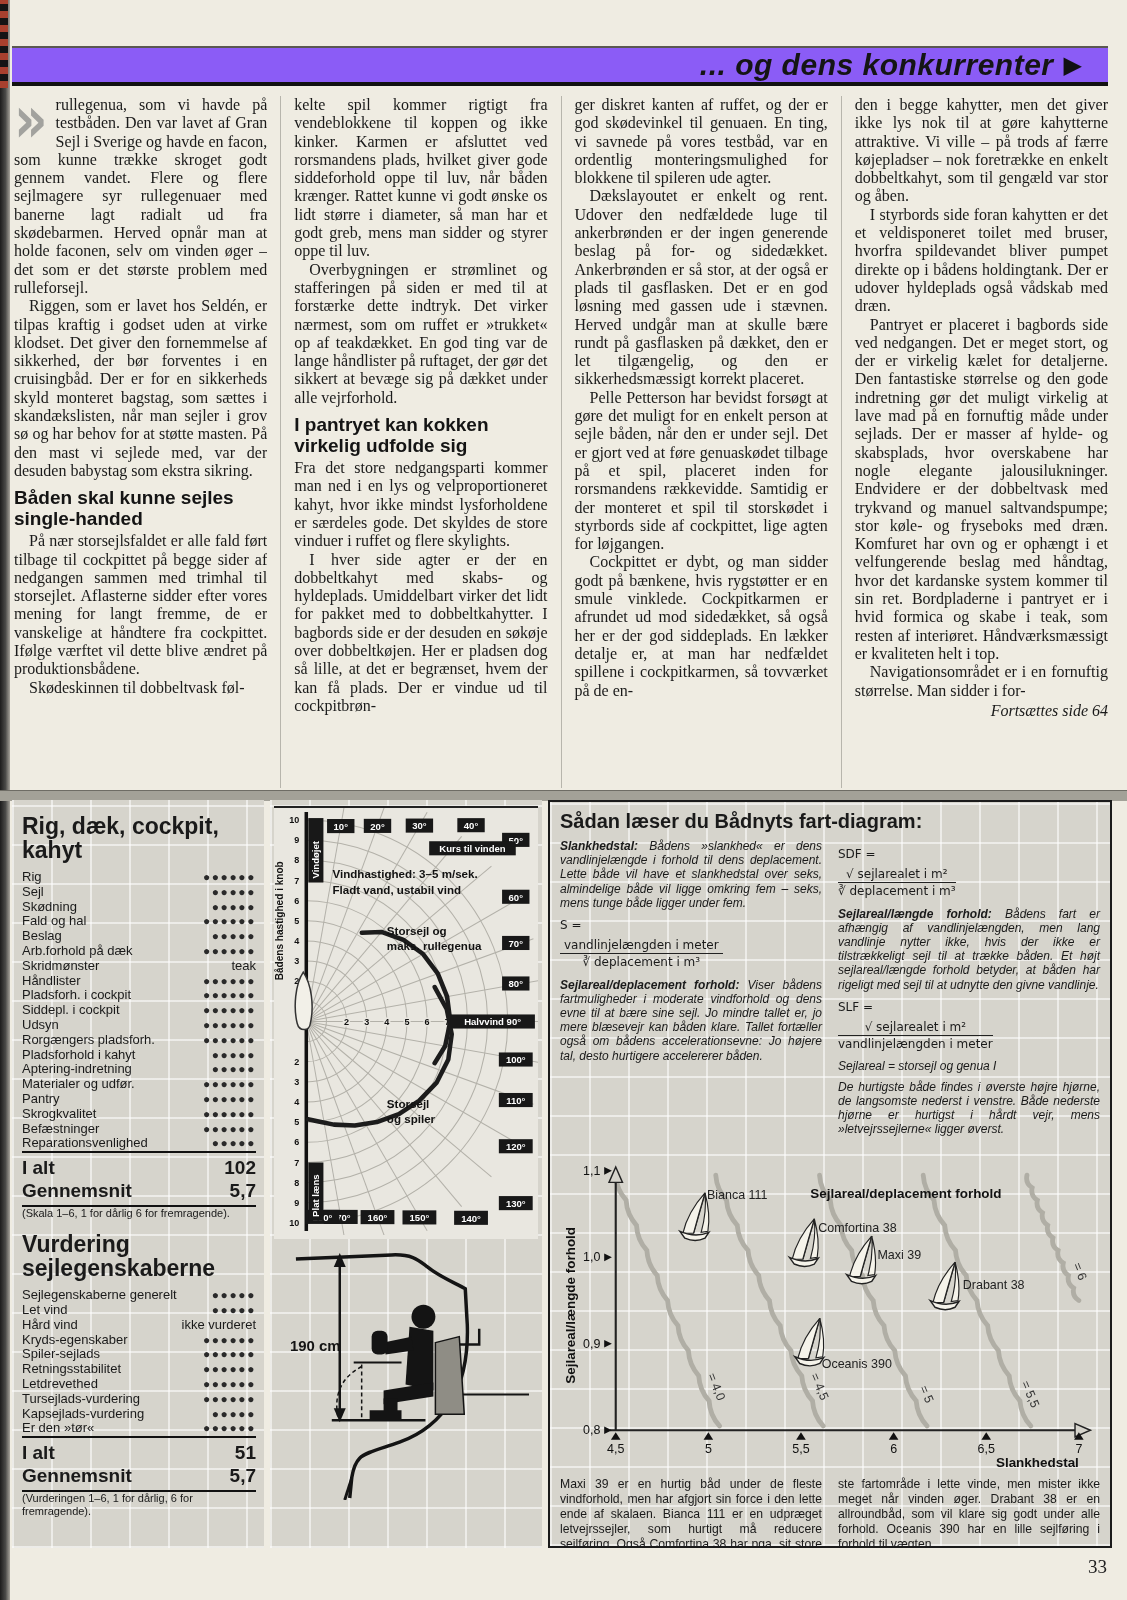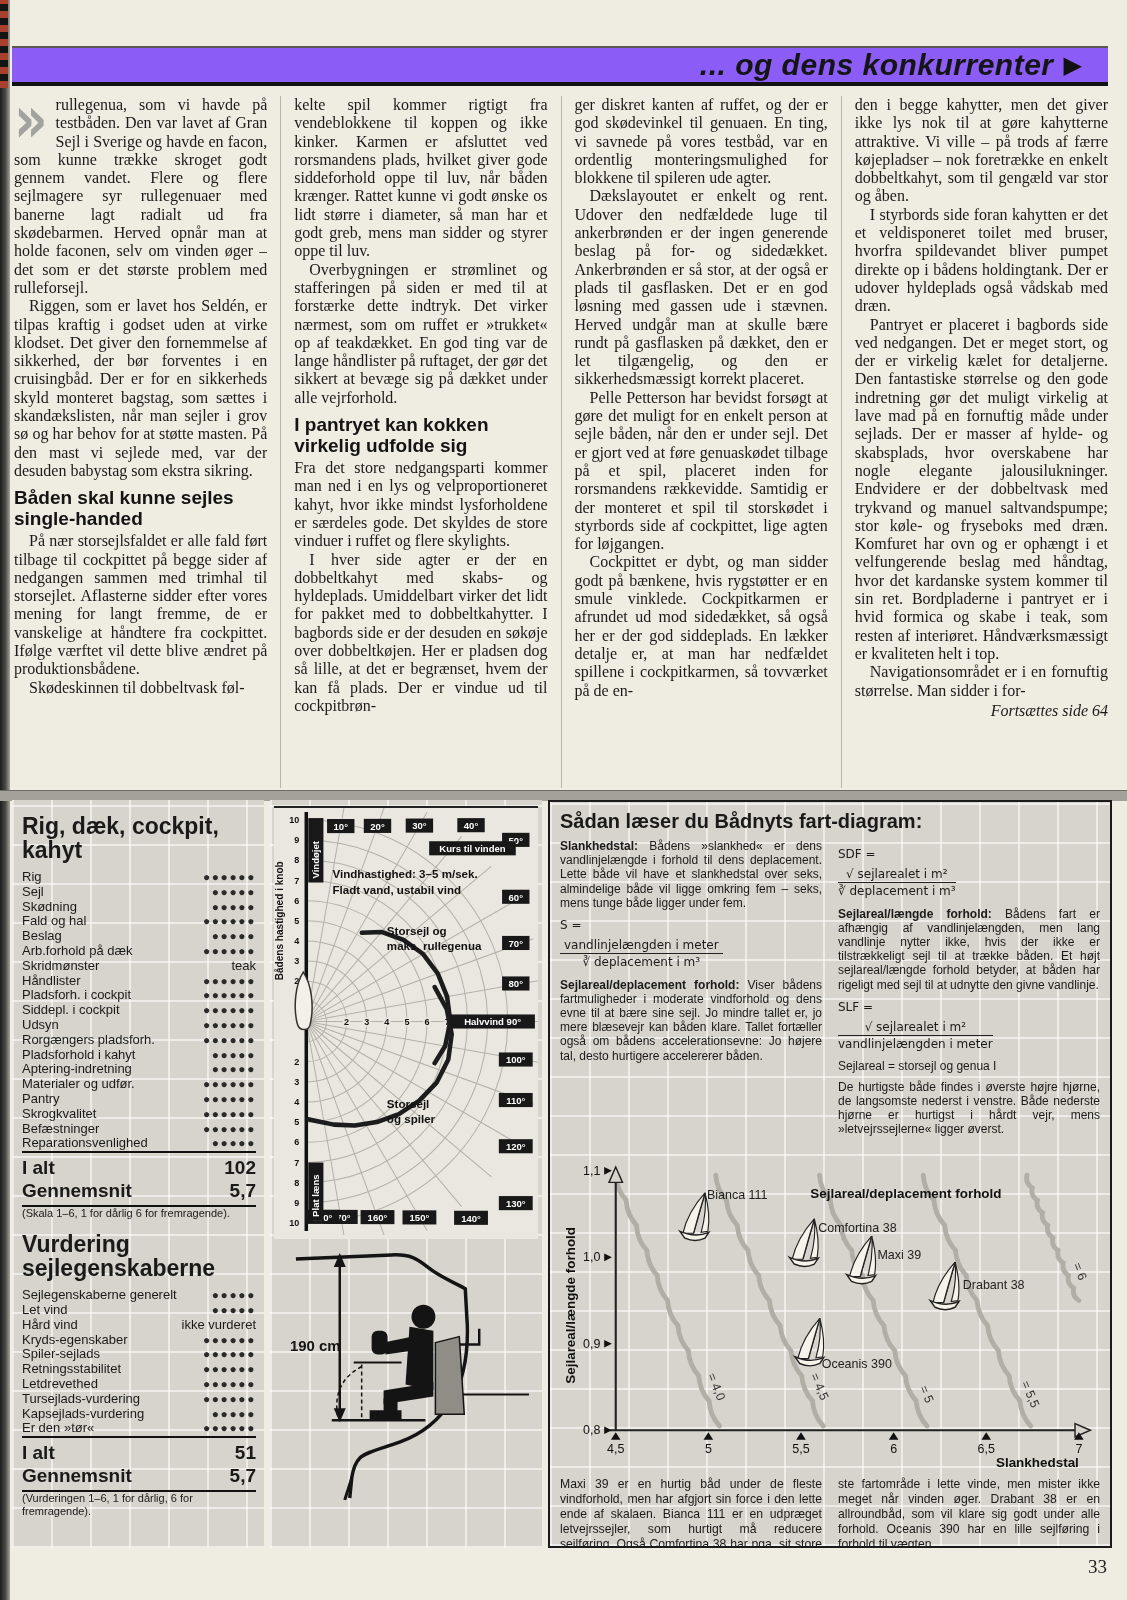--- a/index.html
+++ b/index.html
@@ -42,21 +42,21 @@
   .dots{font-size:12px;letter-spacing:1.6px;color:#2a2a2a;}
   .totals{border-top:2.5px solid #111;border-bottom:2.5px solid #111;padding:3px 0;}
   .trow{display:flex;font-size:19px;font-weight:bold;line-height:23px;}
   .trow .tl{flex:1;}
   .rnote{font-size:11px;line-height:13px;}
   .polar-wrap{border-top:2px solid #222;background:#e9e7e0;}
   
   .ex-title{font-size:20px;font-weight:bold;margin:0 0 6px 0;}
   .ex-cols{display:flex;gap:16px;}
   .ex-col{flex:1;font-size:12px;line-height:14.2px;text-align:justify;}
-  .ex-col p{margin:0 0 6px 0;}
+  .ex-col p{margin:0 0 6px 0;font-style:italic;}
   .formula{display:flex;align-items:flex-start;gap:6px;margin:8px 0;font-size:12px;font-family:"DejaVu Sans",sans-serif;flex-direction:column;}
   .frac{display:inline-block;text-align:center;}
   .frac .num{border-bottom:1.3px solid #222;padding:0 4px 1px;}
   .frac .den{padding-top:1px;}
   .captions{display:flex;gap:16px;margin-top:4px;}
   .cap{flex:1;font-size:12.2px;line-height:15px;text-align:justify;}
   .pageno{position:absolute;right:20px;top:1556px;font-family:"Liberation Serif",serif;font-size:19px;color:#222;}
   svg text{font-family:"Liberation Sans",sans-serif;}
 </style>
 </head>

